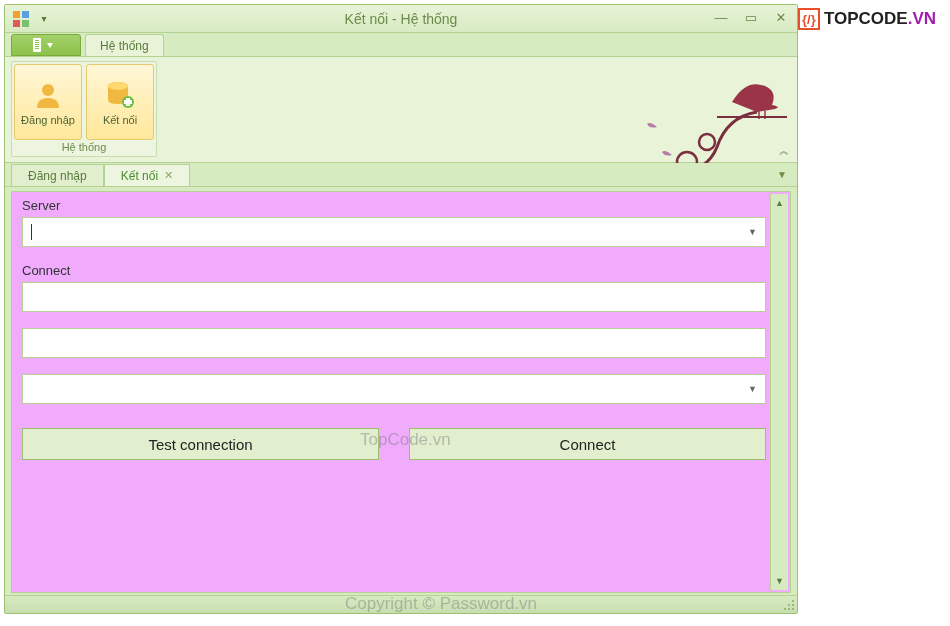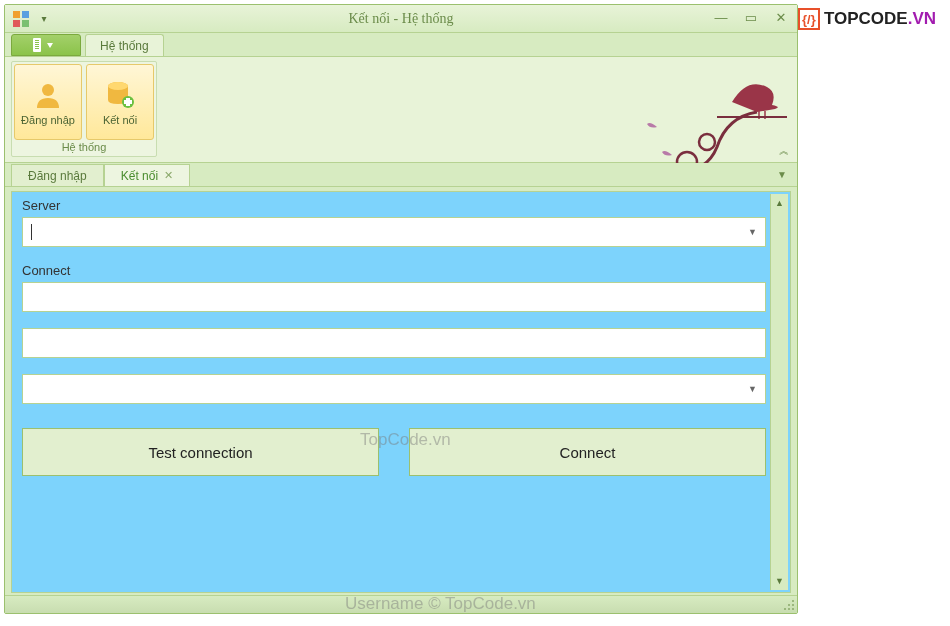--- a/index.html
+++ b/index.html
@@ -4,21 +4,21 @@
 <style>
 * { box-sizing: border-box; margin: 0; padding: 0; font-family: "Segoe UI", Tahoma, sans-serif; }
 body { background: #fff; width: 950px; height: 626px; position: relative; overflow: hidden; }
 
 .window { position: absolute; left: 4px; top: 4px; width: 794px; height: 610px; background: #d7ebc1; border: 1px solid #9bc06e; border-radius: 2px; }
 
 .titlebar { height: 28px; display: flex; align-items: center; position: relative; background: linear-gradient(#e8f3d8, #d7ebc1); border-bottom: 1px solid #b6d292; }
 .titlebar .qat { display: flex; gap: 3px; padding: 2px 6px; align-items: center; }
 .qat .qbtn { width: 20px; height: 20px; display: flex; align-items: center; justify-content: center; font-size: 10px; color: #5a7a3c; cursor: pointer; }
 .qat .appicon { width: 18px; height: 18px; }
-.titlebar .title { position: absolute; left: 0; right: 0; text-align: center; color: #6b8c4a; font-size: 14px; pointer-events: none; font-family: Liberation Serif, serif; }
+.titlebar .title { position: absolute; left: 0; right: 0; text-align: center; color: #6b8c4a; font-size: 14px; pointer-events: none; }
 .winbtns { position: absolute; right: 6px; top: 4px; display: flex; gap: 10px; }
 .winbtn { width: 20px; height: 16px; display: flex; align-items: center; justify-content: center; font-size: 13px; color: #6b8c4a; cursor: pointer; }
 
 .ribbon-tabs-row { height: 24px; display: flex; align-items: flex-end; padding-left: 6px; gap: 4px; border-bottom: 1px solid #b6d292; }
 .filetab { width: 70px; height: 22px; background: linear-gradient(#a3d06a, #8bc34a); border: 1px solid #7ba93e; border-radius: 3px 3px 0 0; display: flex; align-items: center; justify-content: center; cursor: pointer; }
 .rtab { height: 22px; padding: 0 14px; background: #e8f3d8; border: 1px solid #b6d292; border-bottom: none; border-radius: 3px 3px 0 0; font-size: 12px; color: #5a7a3c; display: flex; align-items: center; cursor: pointer; }
 
 .ribbon-panel { height: 106px; background: #e8f3d8; border-bottom: 1px solid #b6d292; position: relative; padding: 4px 6px; }
 .ribbon-group { display: inline-flex; flex-direction: column; align-items: center; border: 1px solid #c8ddb0; background: #edf5e0; border-radius: 2px; padding: 2px; height: 96px; }
 .ribbon-btns { display: flex; gap: 4px; flex: 1; }
@@ -30,29 +30,29 @@
 
 .decoration { position: absolute; right: 0; top: 0; width: 180px; height: 130px; pointer-events: none; }
 
 .doc-tabs { height: 24px; display: flex; align-items: flex-end; padding: 0 6px; gap: 0; border-bottom: 1px solid #b6d292; background: #d7ebc1; position: relative; }
 .dtab { height: 22px; padding: 0 16px; font-size: 12px; border: 1px solid #b6d292; border-bottom: none; display: flex; align-items: center; gap: 6px; cursor: pointer; }
 .dtab.inactive { background: #e2efcf; color: #5a7a3c; }
 .dtab.active { background: #edf5e0; color: #4a8c2e; font-weight: 500; }
 .dtab .close { font-size: 11px; color: #8aa86a; }
 .dtab-menu { position: absolute; right: 10px; top: 6px; font-size: 10px; color: #6b8c4a; cursor: pointer; }
 
-.content { position: absolute; left: 6px; right: 6px; top: 186px; bottom: 20px; background: #7dd3fc; border: 1px solid #b6d292; }
+.content { position: absolute; left: 6px; right: 6px; top: 186px; bottom: 20px; background: #f0abfc; border: 1px solid #b6d292; }
 .form-area { position: absolute; left: 10px; right: 24px; top: 6px; bottom: 10px; overflow: hidden; }
 .form-row { margin-bottom: 16px; }
 .form-row label { display: block; font-size: 13px; color: #333; margin-bottom: 4px; }
 .combo, .txt { width: 100%; height: 30px; border: 1px solid #b6d292; background: #fff; font-size: 13px; padding: 0 8px; position: relative; }
 .combo { display: flex; align-items: center; justify-content: space-between; cursor: pointer; }
 .combo .caret { font-size: 9px; color: #666; }
 .btn-row { display: flex; gap: 30px; margin-top: 24px; }
-.bigbtn { flex: 1; height: 48px; border: 1px solid #9bc06e; background: #e2efcf; font-size: 15px; color: #222; cursor: pointer; display: flex; align-items: center; justify-content: center; }
+.bigbtn { flex: 1; height: 32px; border: 1px solid #9bc06e; background: #e2efcf; font-size: 15px; color: #222; cursor: pointer; display: flex; align-items: center; justify-content: center; }
 
 .vscroll { position: absolute; right: 2px; top: 2px; bottom: 2px; width: 18px; background: #d7ebc1; border-left: 1px solid #b6d292; display: flex; flex-direction: column; justify-content: space-between; align-items: center; padding: 2px 0; }
 .vscroll .arrow { width: 14px; height: 14px; display: flex; align-items: center; justify-content: center; font-size: 9px; color: #5a7a3c; cursor: pointer; }
 
 .statusbar { position: absolute; left: 0; right: 0; bottom: 0; height: 18px; background: linear-gradient(#d7ebc1, #c8ddb0); border-top: 1px solid #b6d292; }
 .resize-grip { position: absolute; right: 2px; bottom: 2px; width: 12px; height: 12px; }
 
 .watermark { position: absolute; color: rgba(120,120,120,0.45); font-size: 17px; font-weight: 500; pointer-events: none; z-index: 100; }
 .wm1 { left: 360px; top: 430px; }
 .wm2 { left: 345px; top: 594px; }
@@ -205,18 +205,18 @@
         <circle cx="10" cy="6" r="1" fill="#8aa86a"></circle>
         <circle cx="2" cy="10" r="1" fill="#8aa86a"></circle>
         <circle cx="6" cy="10" r="1" fill="#8aa86a"></circle>
         <circle cx="10" cy="10" r="1" fill="#8aa86a"></circle>
     </svg>
   </div>
 
 </div>
 
 <div class="watermark wm1">TopCode.vn</div>
-<div class="watermark wm2">Username © TopCode.vn</div>
+<div class="watermark wm2">Copyright © Password.vn</div>
 
 <div class="brand">
   <div class="logo">{/}</div>
   <span><span>TOPCODE</span><span class="red">.VN</span></span>
 </div>
 
 </body></html>

